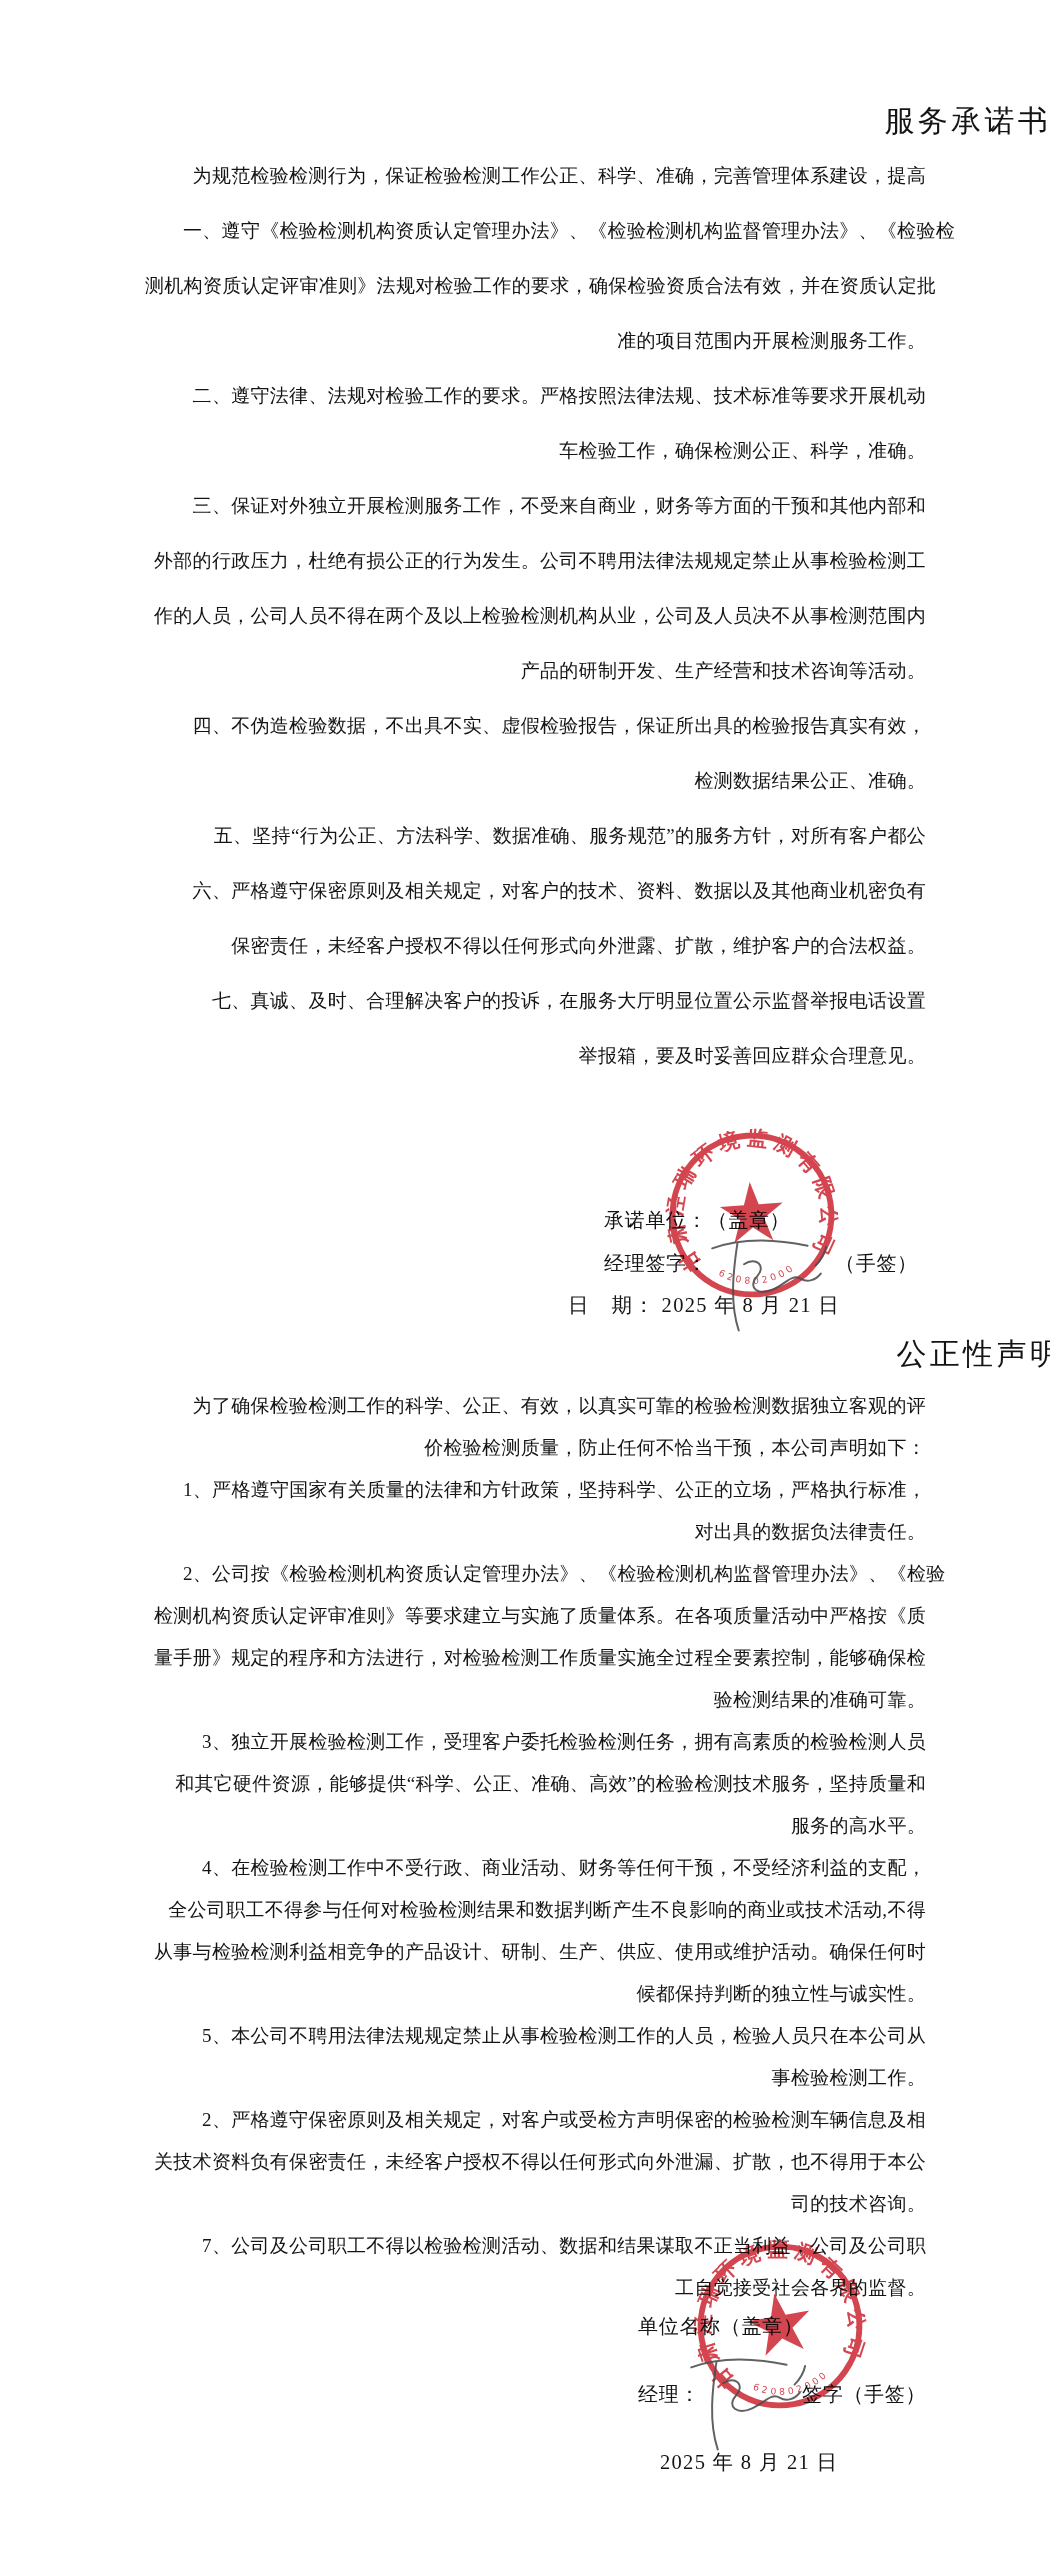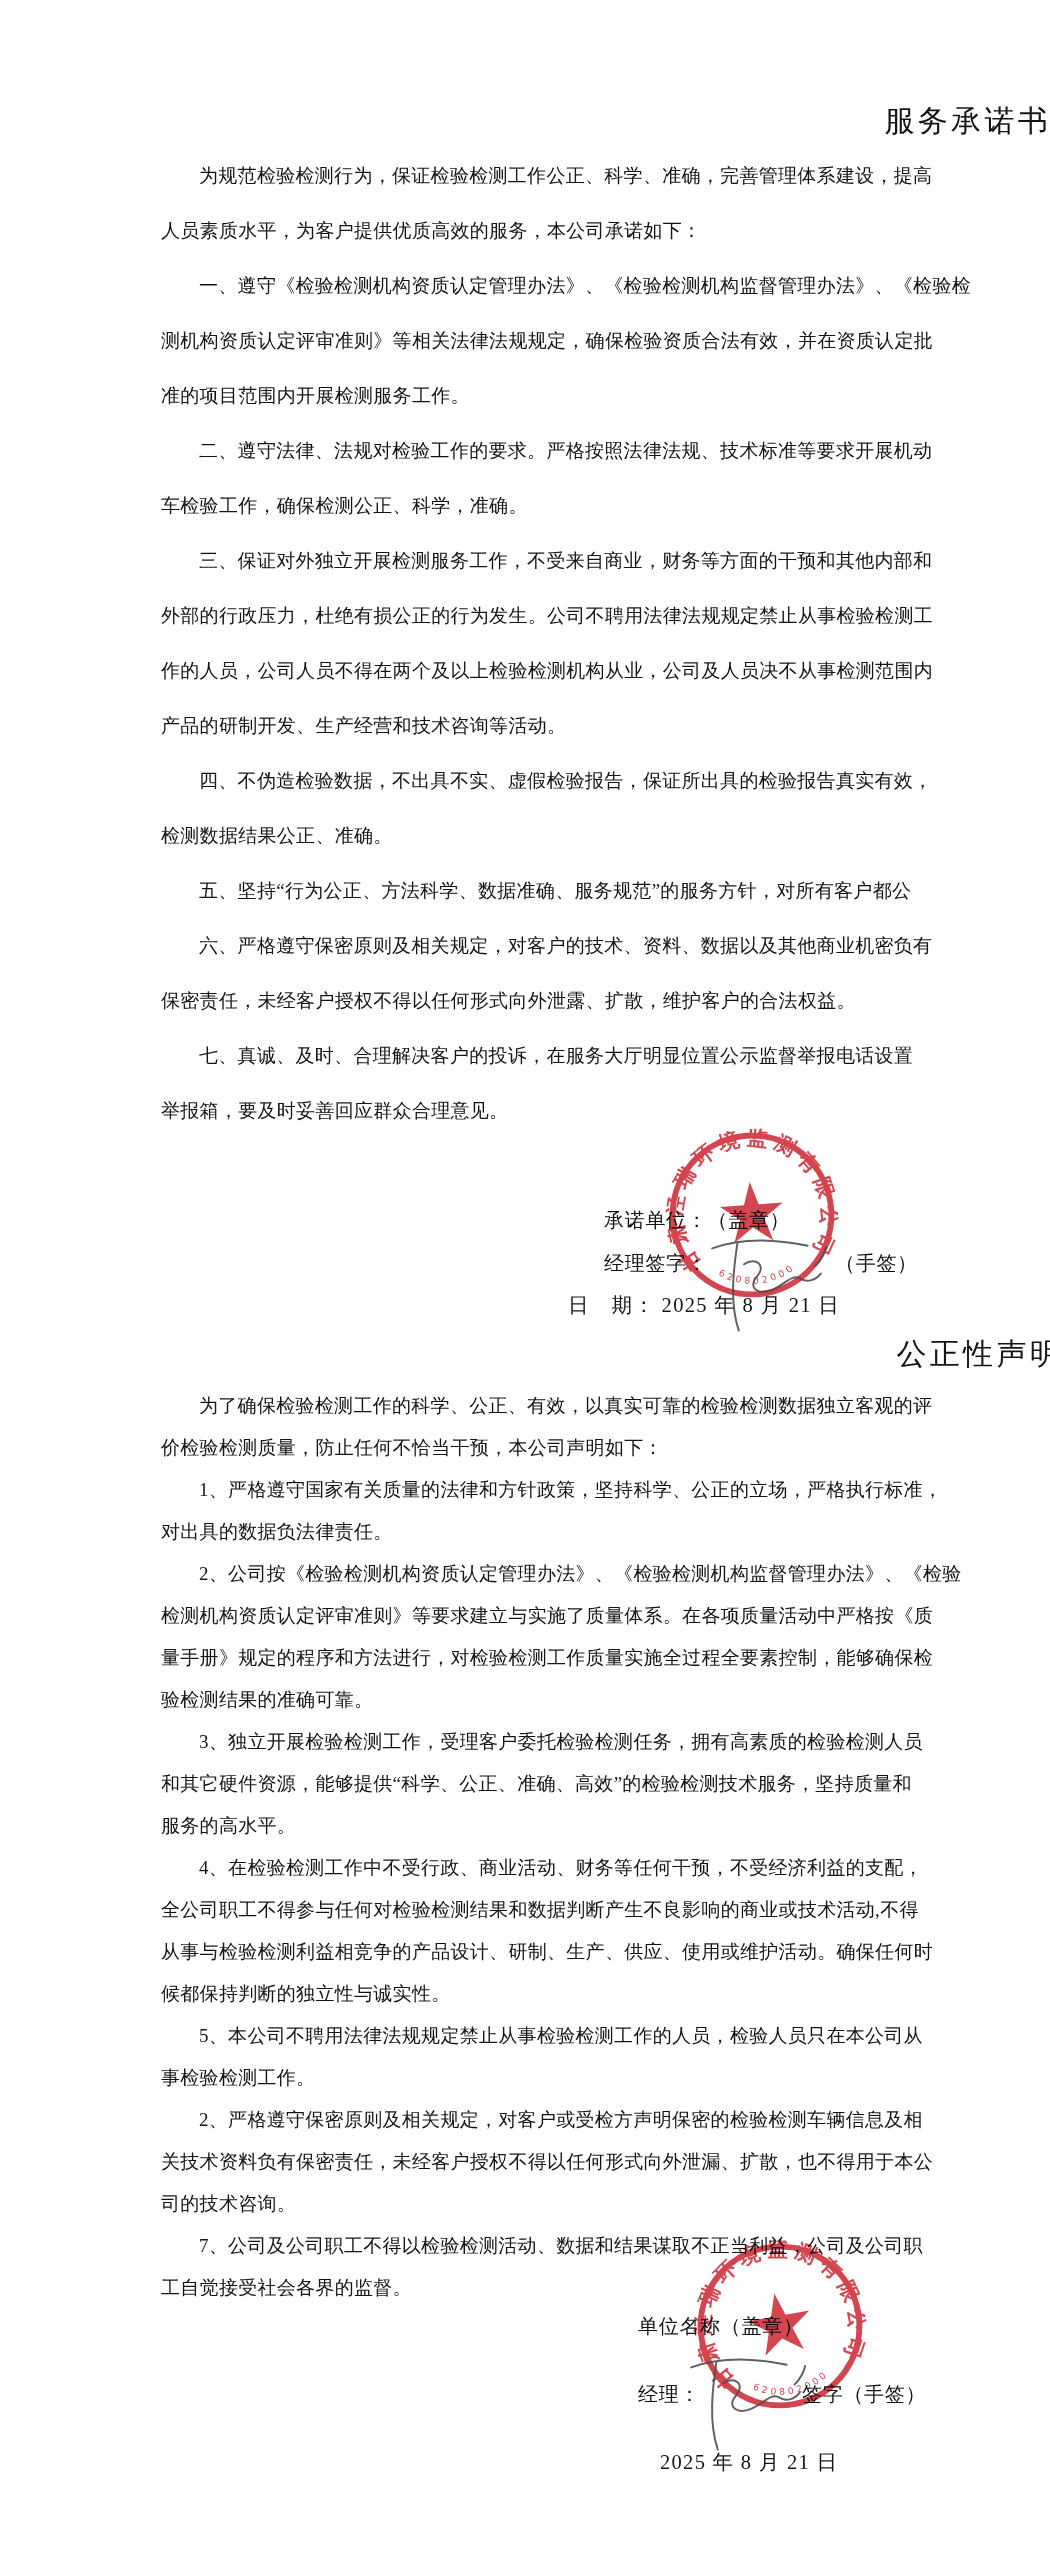--- a/index.html
+++ b/index.html
@@ -16,21 +16,21 @@
     position:absolute;
     left:1px;
     width:100%;
     text-align:right;
     font-size:30px;
     font-weight:400;
     letter-spacing:3.3px;
   }
   .t1{top:101px;}
   .t2{top:1334px;margin-left:12px;}
-  .body{position:absolute;left:161px;width:781px;}
+  .body{position:absolute;left:145px;width:781px;text-align:right;}
   .body1{top:164px;}
   .body2{top:1394px;}
   .tline{
     font-size:19px;
     white-space:nowrap;
     letter-spacing:0.3px;
     line-height:24px;
   }
   .body1 .tline{height:55px;}
   .body2 .tline{height:42px;}
@@ -68,23 +68,22 @@
 </style>
 </head>
 <body>
 
 <div class="page">
 
   <div class="doc-title t1">服务承诺书</div>
 
   <div class="body body1">
     <div class="tline ind">为规范检验检测行为，保证检验检测工作公正、科学、准确，完善管理体系建设，提高</div>
-    <div class="tline">人员素质水平，为客户提供优质高效的服务，本公司承诺如下：</div>
     <div class="tline ind">一、遵守《检验检测机构资质认定管理办法》、《检验检测机构监督管理办法》、《检验检</div>
-    <div class="tline">测机构资质认定评审准则》等相关法律法规规定，确保检验资质合法有效，并在资质认定批</div>
+    <div class="tline">测机构资质认定评审准则》法规对检验工作的要求，确保检验资质合法有效，并在资质认定批</div>
     <div class="tline">准的项目范围内开展检测服务工作。</div>
     <div class="tline ind">二、遵守法律、法规对检验工作的要求。严格按照法律法规、技术标准等要求开展机动</div>
     <div class="tline">车检验工作，确保检测公正、科学，准确。</div>
     <div class="tline ind">三、保证对外独立开展检测服务工作，不受来自商业，财务等方面的干预和其他内部和</div>
     <div class="tline">外部的行政压力，杜绝有损公正的行为发生。公司不聘用法律法规规定禁止从事检验检测工</div>
     <div class="tline">作的人员，公司人员不得在两个及以上检验检测机构从业，公司及人员决不从事检测范围内</div>
     <div class="tline">产品的研制开发、生产经营和技术咨询等活动。</div>
     <div class="tline ind">四、不伪造检验数据，不出具不实、虚假检验报告，保证所出具的检验报告真实有效，</div>
     <div class="tline">检测数据结果公正、准确。</div>
     <div class="tline ind">五、坚持“行为公正、方法科学、数据准确、服务规范”的服务方针，对所有客户都公</div>

